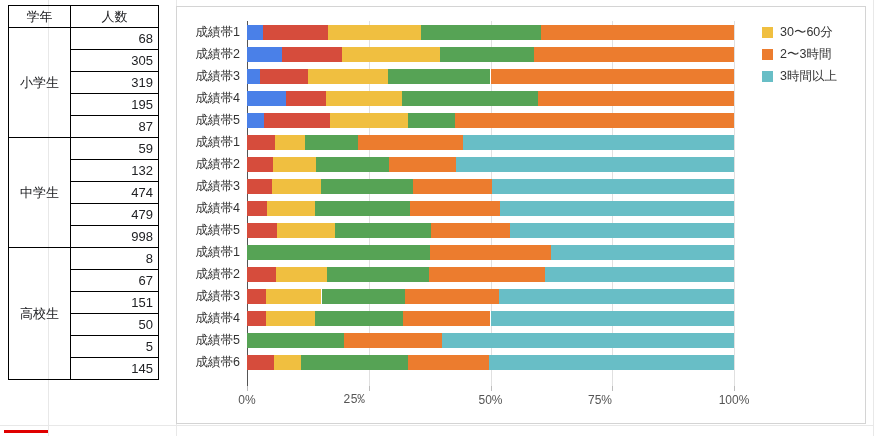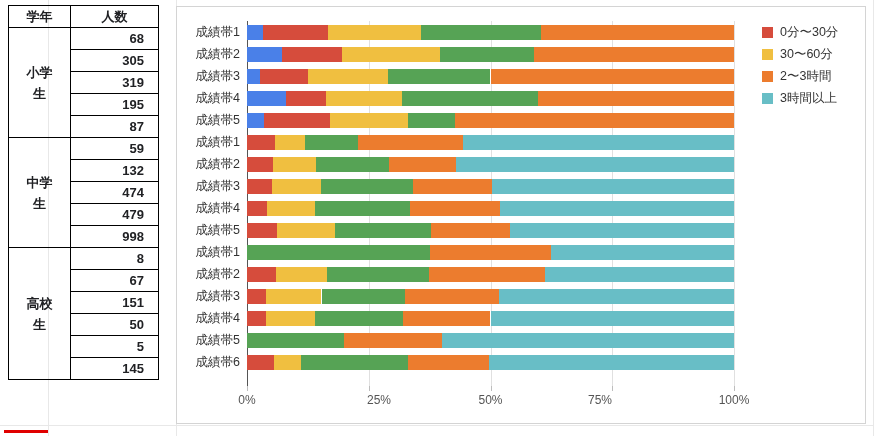--- a/index.html
+++ b/index.html
@@ -18,22 +18,22 @@
 
   
   #data-table{
     position:absolute;left:8px;top:5px;
     border-collapse:collapse;
     font-size:13px;color:#202124;
   }
   #data-table td,#data-table th{
     border:1px solid #000;
     height:21px;line-height:21px;
-    padding:0 14px;
-    font-weight:bold;
+    padding:0 5px;
+    font-weight:normal;
     box-sizing:border-box;
   }
   .col-grade{width:62px;text-align:center;}
   .col-count{width:88px;text-align:right;}
   .hdr{text-align:center;}
   .grade-cell{text-align:center;vertical-align:middle;}
 
   
   #chart{
     position:absolute;left:176px;top:6px;
@@ -149,21 +149,21 @@
   <div class="tick" style="left: 0px;"></div>
       <div class="vgrid" style="left: 121.75px;"></div>
       <div class="tick" style="left: 121.75px;"></div>
       <div class="vgrid" style="left: 243.5px;"></div>
       <div class="tick" style="left: 243.5px;"></div>
       <div class="vgrid" style="left: 365.25px;"></div>
       <div class="tick" style="left: 365.25px;"></div>
       <div class="vgrid" style="left: 487px;"></div>
       <div class="tick" style="left: 487px;"></div>
       <div class="xlab" style="left: 0px;">0%</div>
-      <div class="xlab" style="left: 132px;">25%</div>
+      <div class="xlab" style="left: 107px; font-family: Liberation Mono, monospace;">25%</div>
       <div class="xlab" style="left: 243.5px;">50%</div>
       <div class="xlab" style="left: 353px;">75%</div>
       <div class="xlab" style="left: 487px;">100%</div>
       <div class="bar" style="top: 4px; width: 487px;">
         <div class="catlab">成績帯1</div>
         <div class="seg" title="0分: 3.3%" style="left: 0px; width: 16.071px; background: rgb(74, 128, 232);"></div>
         <div class="seg" title="0分〜30分: 13.4%" style="left: 16.071px; width: 65.258px; background: rgb(214, 76, 60);"></div>
         <div class="seg" title="30〜60分: 19.1%" style="left: 81.329px; width: 93.017px; background: rgb(240, 191, 64);"></div>
         <div class="seg" title="1〜2時間: 24.6%" style="left: 174.346px; width: 119.802px; background: rgb(86, 163, 85);"></div>
         <div class="seg" title="2〜3時間: 39.6%" style="left: 294.148px; width: 192.852px; background: rgb(236, 124, 46);"></div>
@@ -280,24 +280,20 @@
         <div class="catlab">成績帯6</div>
         <div class="seg" title="0分〜30分: 5.5%" style="left: 0px; width: 26.785px; background: rgb(214, 76, 60);"></div>
         <div class="seg" title="30〜60分: 5.5%" style="left: 26.785px; width: 26.785px; background: rgb(240, 191, 64);"></div>
         <div class="seg" title="1〜2時間: 22.1%" style="left: 53.57px; width: 107.627px; background: rgb(86, 163, 85);"></div>
         <div class="seg" title="2〜3時間: 16.5%" style="left: 161.197px; width: 80.355px; background: rgb(236, 124, 46);"></div>
         <div class="seg" title="3時間以上: 50.4%" style="left: 241.552px; width: 245.448px; background: rgb(104, 190, 198);"></div>
       </div>
     </div>
   <div id="legend">
       <div class="leg-row">
-        <span class="leg-sw" style="background: rgb(214, 76, 60);"></span>
-        <span class="leg-tx">0分〜30分</span>
-      </div>
-      <div class="leg-row">
         <span class="leg-sw" style="background: rgb(240, 191, 64);"></span>
         <span class="leg-tx">30〜60分</span>
       </div>
       <div class="leg-row">
         <span class="leg-sw" style="background: rgb(236, 124, 46);"></span>
         <span class="leg-tx">2〜3時間</span>
       </div>
       <div class="leg-row">
         <span class="leg-sw" style="background: rgb(104, 190, 198);"></span>
         <span class="leg-tx">3時間以上</span>

